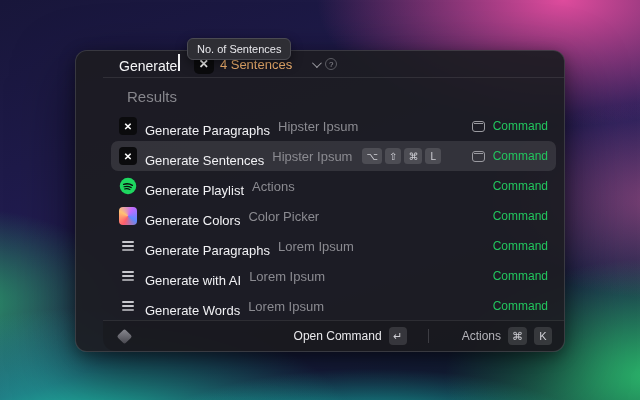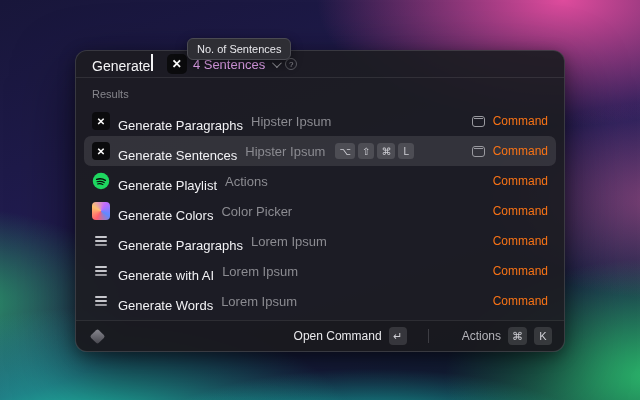--- a/index.html
+++ b/index.html
@@ -16,21 +16,21 @@
       radial-gradient(45% 40% at -6% 76%, rgba(46,204,113,0.7) 0%, rgba(46,204,113,0) 60%),
       linear-gradient(160deg, #18163a 0%, #241e58 55%, #122a3c 100%);
   }
 
   .palette {
     position: absolute; left: 75px; top: 50px; width: 490px; height: 302px;
     background: rgba(28,28,33,0.93);
     border: 1px solid rgba(255,255,255,0.13);
     border-radius: 12px;
     box-shadow: 0 24px 60px rgba(0,0,0,0.55), 0 4px 16px rgba(0,0,0,0.4);
-    display: flex; flex-direction: column;
+    display: flex; flex-direction: column; padding-left: 27px;
   }
 
   .tooltip {
     position: absolute; left: 111px; top: -13px; z-index: 5;
     background: #2e2e34; border: 1px solid #4b4b52; border-radius: 6px;
     padding: 4px 9px; font-size: 11px; color: #e8e8ec; white-space: nowrap;
     box-shadow: 0 4px 12px rgba(0,0,0,0.45);
   }
 
   .search-row {
@@ -38,49 +38,49 @@
     padding: 0 16px; gap: 6px; border-bottom: 1px solid rgba(255,255,255,0.09);
   }
   .search-text { color: #f4f4f6; font-size: 14px; }
   .caret { display: inline-block; width: 1.5px; height: 17px; background: #f4f4f6; margin-left: 1px; }
   .tag-icon {
     width: 20px; height: 20px; border-radius: 5px; background: #0b0b0d;
     display: flex; align-items: center; justify-content: center;
     color: #fff; font-size: 12px; font-weight: bold; margin-left: 8px; flex: none;
   }
   .tag-icon::before { content: "✕"; }
-  .dropdown { display: flex; align-items: center; gap: 7px; color: #f0abfc; font-size: 13px; font-weight: 500; cursor: default; }
+  .dropdown { display: flex; align-items: center; gap: 20px; color: #fdba74; font-size: 13px; font-weight: 500; cursor: default; }
   .chevron { width: 7px; height: 7px; border-right: 1.5px solid #9a9aa0; border-bottom: 1.5px solid #9a9aa0; transform: rotate(45deg) translateY(-2px); }
   .help-badge {
     width: 12px; height: 12px; border-radius: 50%; border: 1px solid #5b5b62;
     color: #9a9aa0; font-size: 8px; display: flex; align-items: center; justify-content: center;
     align-self: flex-start; margin-top: 7px;
   }
 
   .results { flex: 1; overflow: hidden; padding: 2px 8px 0; }
-  .results-header { font-size: 11px; color: #86868c; padding: 8px 8px 6px; }
+  .results-header { font-size: 15px; color: #86868c; padding: 8px 8px 6px; margin-left: 8px; }
 
   .row {
     display: flex; align-items: center; height: 30px; padding: 0 8px;
     border-radius: 7px; gap: 8px;
   }
   .row.selected { background: rgba(255,255,255,0.1); }
   .icon { width: 18px; height: 18px; border-radius: 4px; flex: none; display: flex; align-items: center; justify-content: center; }
   .icon.hipster { background: #0b0b0d; color: #fff; font-size: 10px; font-weight: bold; }
   .icon.hipster::before { content: "✕"; }
   .icon.colorpicker { background: conic-gradient(from 210deg, #ff5f6d, #ffc371, #c26bfe, #5e8bff, #ff5f6d); }
   .icon.lorem { background: transparent; flex-direction: column; }
   .icon.lorem::before {
     content: ""; width: 12px; height: 2px; background: #c7c7cd; border-radius: 1px;
     box-shadow: 0 4px 0 #c7c7cd, 0 8px 0 #9b9ba1; margin-top: -8px;
   }
   .row-title { color: #f2f2f5; font-size: 13px; font-weight: 500; white-space: nowrap; margin-top: 8px; }
   .row-sub { color: #8b8b91; font-size: 13px; white-space: nowrap; }
   .spacer { flex: 1; }
-  .type { color: #f97316; font-size: 12px; }
+  .type { color: #22c55e; font-size: 12px; }
   .panel-icon { width: 13px; height: 11px; border: 1.5px solid #9a9aa0; border-radius: 3px; position: relative; flex: none; }
   .panel-icon::before { content: ""; position: absolute; left: 1px; right: 1px; top: 1px; height: 1.5px; background: #9a9aa0; }
 
   .kbd {
     min-width: 18px; height: 18px; padding: 0 4px; border-radius: 4px;
     background: rgba(255,255,255,0.13); color: #cfcfd5; font-size: 11px;
     display: inline-flex; align-items: center; justify-content: center;
   }
   .kbd.sm { min-width: 16px; height: 16px; font-size: 10px; border-radius: 3.5px; }
   .shortcuts { display: flex; gap: 3px; margin-left: 2px; }

